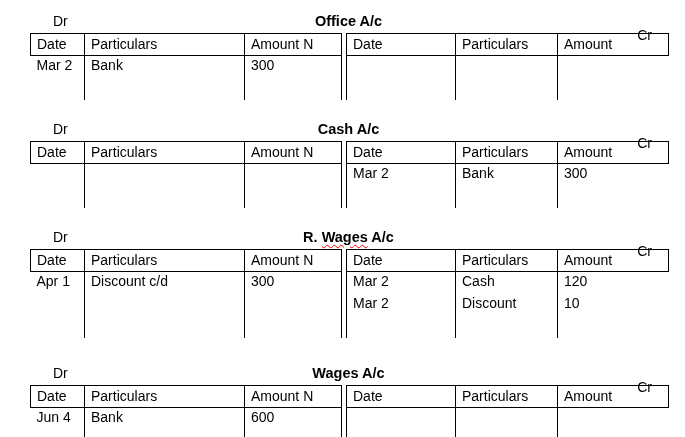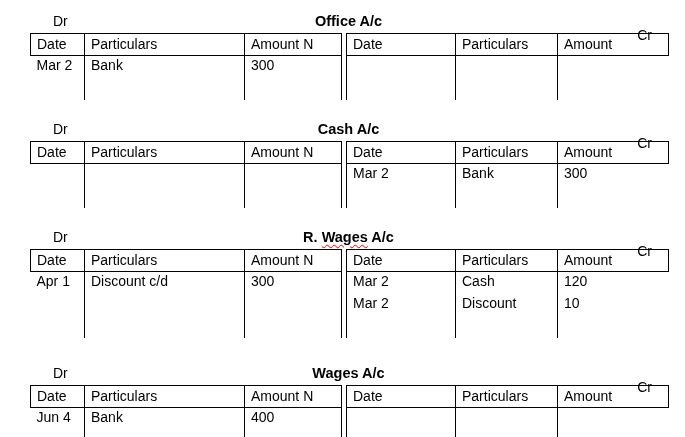--- a/index.html
+++ b/index.html
@@ -292,21 +292,21 @@
           </colgroup>
         <tbody>
             <tr>
           <th class="hc">Date</th>
           <th class="hc">Particulars</th>
           <th class="hc">Amount N</th>
         </tr>
         <tr class="br">
           <td class="c1">Jun 4</td>
           <td class="c2">Bank</td>
-          <td class="c3">400</td>
+          <td class="c3">600</td>
         </tr>
         <tr class="br">
           <td class="c1"></td>
           <td class="c2"></td>
           <td class="c3"></td>
         </tr>
       </tbody>
         </table>
       <table class="side rs">
         <colgroup>

